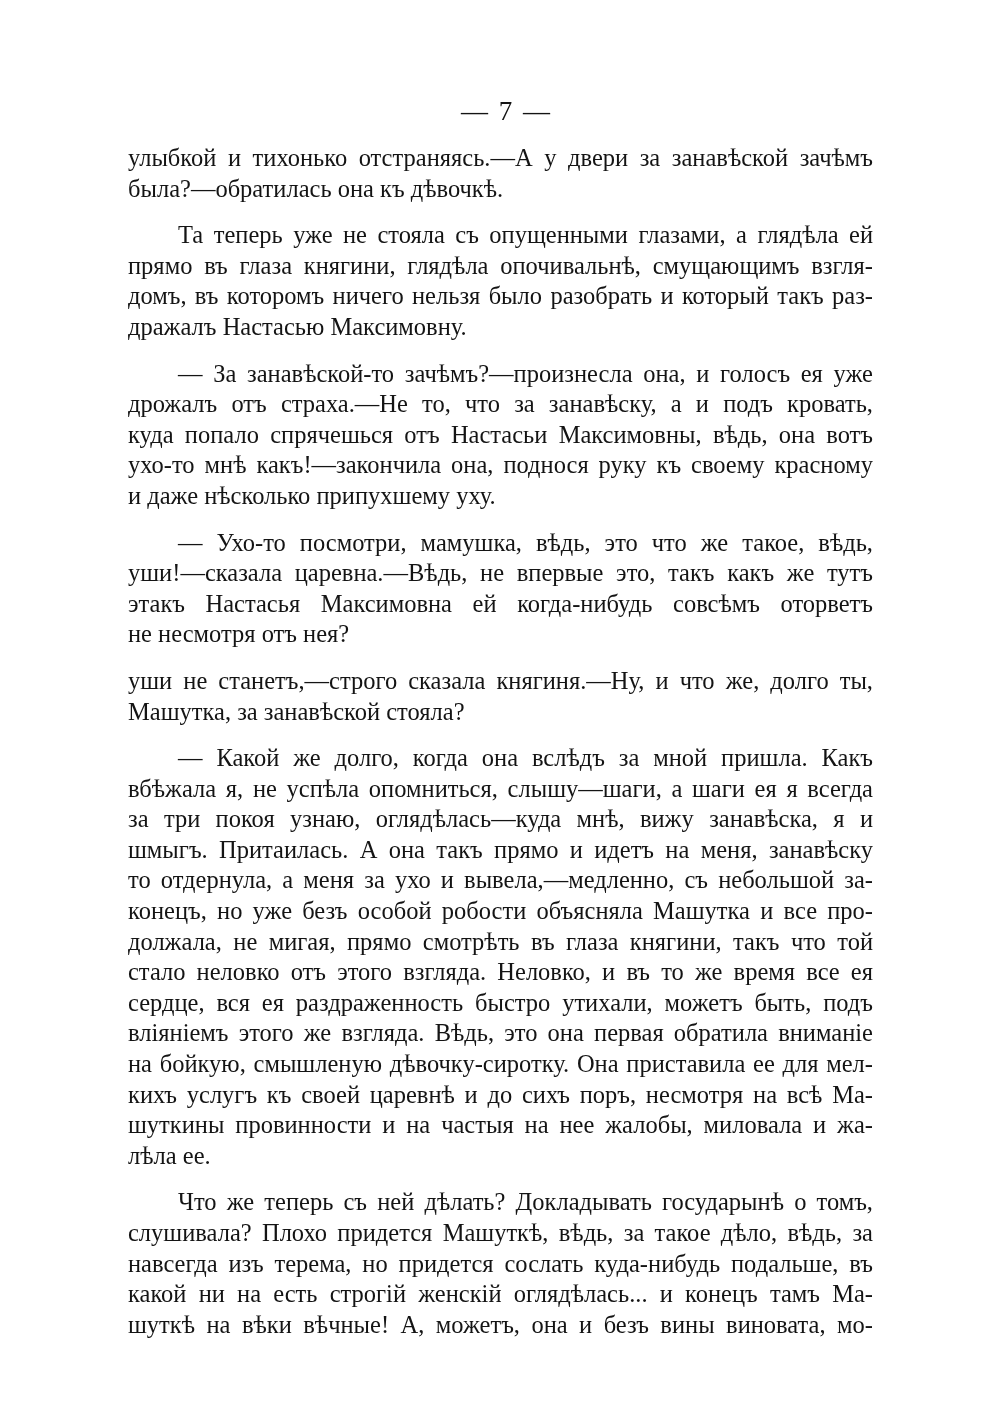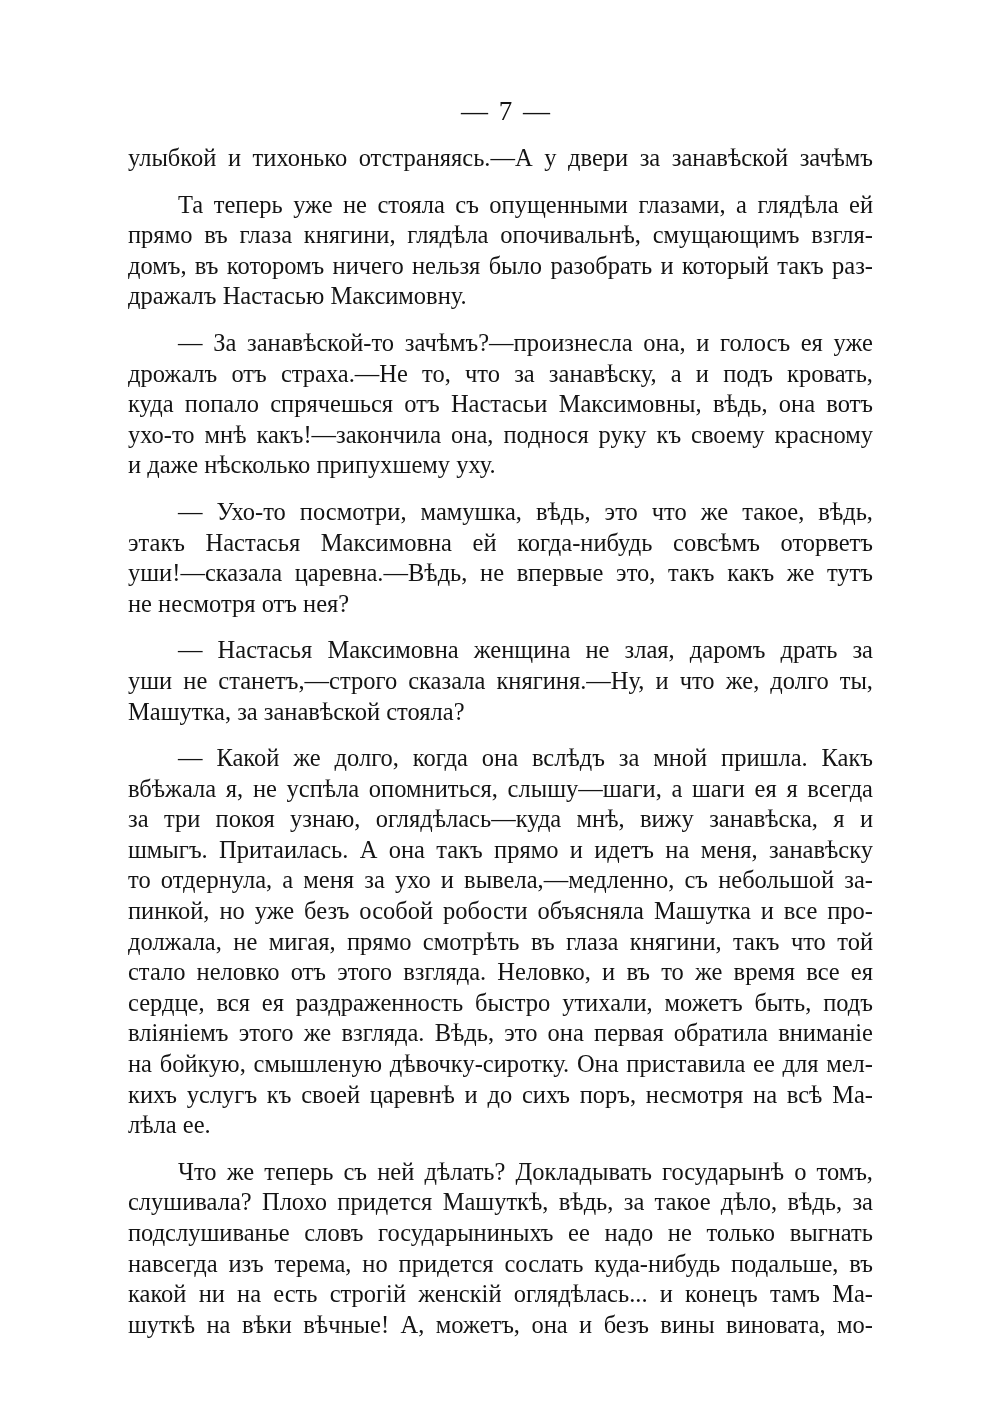--- a/index.html
+++ b/index.html
@@ -23,67 +23,67 @@
   .para { margin: 16px 0 9px 0; }
 </style>
 </head>
 <body>
 
 <div class="page">
   <div class="page-number">— 7 —</div>
 
   <div class="para">
     <div class="line">улыбкой и тихонько отстраняясь.—А у двери за занавѣской зачѣмъ</div>
+    <div class="line last">была?—обратилась она къ дѣвочкѣ.</div>
   </div>
 
   <div class="para">
     <div class="line indent">Та теперь уже не стояла съ опущенными глазами, а глядѣла ей</div>
     <div class="line">прямо въ глаза княгини, глядѣла опочивальнѣ, смущающимъ взгля-</div>
     <div class="line">домъ, въ которомъ ничего нельзя было разобрать и который такъ раз-</div>
     <div class="line last">дражалъ Настасью Максимовну.</div>
   </div>
 
   <div class="para">
     <div class="line indent">— За занавѣской-то зачѣмъ?—произнесла она, и голосъ ея уже</div>
     <div class="line">дрожалъ отъ страха.—Не то, что за занавѣску, а и подъ кровать,</div>
     <div class="line">куда попало спрячешься отъ Настасьи Максимовны, вѣдь, она вотъ</div>
     <div class="line">ухо-то мнѣ какъ!—закончила она, поднося руку къ своему красному</div>
     <div class="line last">и даже нѣсколько припухшему уху.</div>
   </div>
 
   <div class="para">
     <div class="line indent">— Ухо-то посмотри, мамушка, вѣдь, это что же такое, вѣдь,</div>
+    <div class="line">уши!—сказала царевна.—Вѣдь, не впервые это, такъ какъ же тутъ</div>
     <div class="line">этакъ Настасья Максимовна ей когда-нибудь совсѣмъ оторветъ</div>
-    <div class="line">уши!—сказала царевна.—Вѣдь, не впервые это, такъ какъ же тутъ</div>
     <div class="line last">не несмотря отъ нея?</div>
   </div>
 
   <div class="para">
-    <div class="line indent">— Настасья Максимовна женщина не злая, даромъ драть за</div>
     <div class="line">уши не станетъ,—строго сказала княгиня.—Ну, и что же, долго ты,</div>
     <div class="line last">Машутка, за занавѣской стояла?</div>
   </div>
 
   <div class="para">
     <div class="line indent">— Какой же долго, когда она вслѣдъ за мной пришла. Какъ</div>
     <div class="line">вбѣжала я, не успѣла опомниться, слышу—шаги, а шаги ея я всегда</div>
     <div class="line">за три покоя узнаю, оглядѣлась—куда мнѣ, вижу занавѣска, я и</div>
     <div class="line">шмыгъ. Притаилась. А она такъ прямо и идетъ на меня, занавѣску</div>
     <div class="line">то отдернула, а меня за ухо и вывела,—медленно, съ небольшой за-</div>
-    <div class="line">пинкой, но уже безъ особой робости объясняла Машутка и все про-</div>
+    <div class="line">конецъ, но уже безъ особой робости объясняла Машутка и все про-</div>
     <div class="line">должала, не мигая, прямо смотрѣть въ глаза княгини, такъ что той</div>
     <div class="line">стало неловко отъ этого взгляда. Неловко, и въ то же время все ея</div>
     <div class="line">сердце, вся ея раздраженность быстро утихали, можетъ быть, подъ</div>
     <div class="line">вліяніемъ этого же взгляда. Вѣдь, это она первая обратила вниманіе</div>
     <div class="line">на бойкую, смышленую дѣвочку-сиротку. Она приставила ее для мел-</div>
     <div class="line">кихъ услугъ къ своей царевнѣ и до сихъ поръ, несмотря на всѣ Ма-</div>
+    <div class="line">шуткины провинности и на частыя на нее жалобы, миловала и жа-</div>
     <div class="line last">лѣла ее.</div>
   </div>
 
   <div class="para">
     <div class="line indent">Что же теперь съ ней дѣлать? Докладывать государынѣ о томъ,</div>
     <div class="line">слушивала? Плохо придется Машуткѣ, вѣдь, за такое дѣло, вѣдь, за</div>
-    <div class="line">подслушиванье словъ государыниныхъ ее надо не только выгнать</div>
     <div class="line">навсегда изъ терема, но придется сослать куда-нибудь подальше, въ</div>
     <div class="line">какой ни на есть строгій женскій оглядѣлась... и конецъ тамъ Ма-</div>
     <div class="line">шуткѣ на вѣки вѣчные! А, можетъ, она и безъ вины виновата, мо-</div>
   </div>
 </div>
 
 </body></html>

